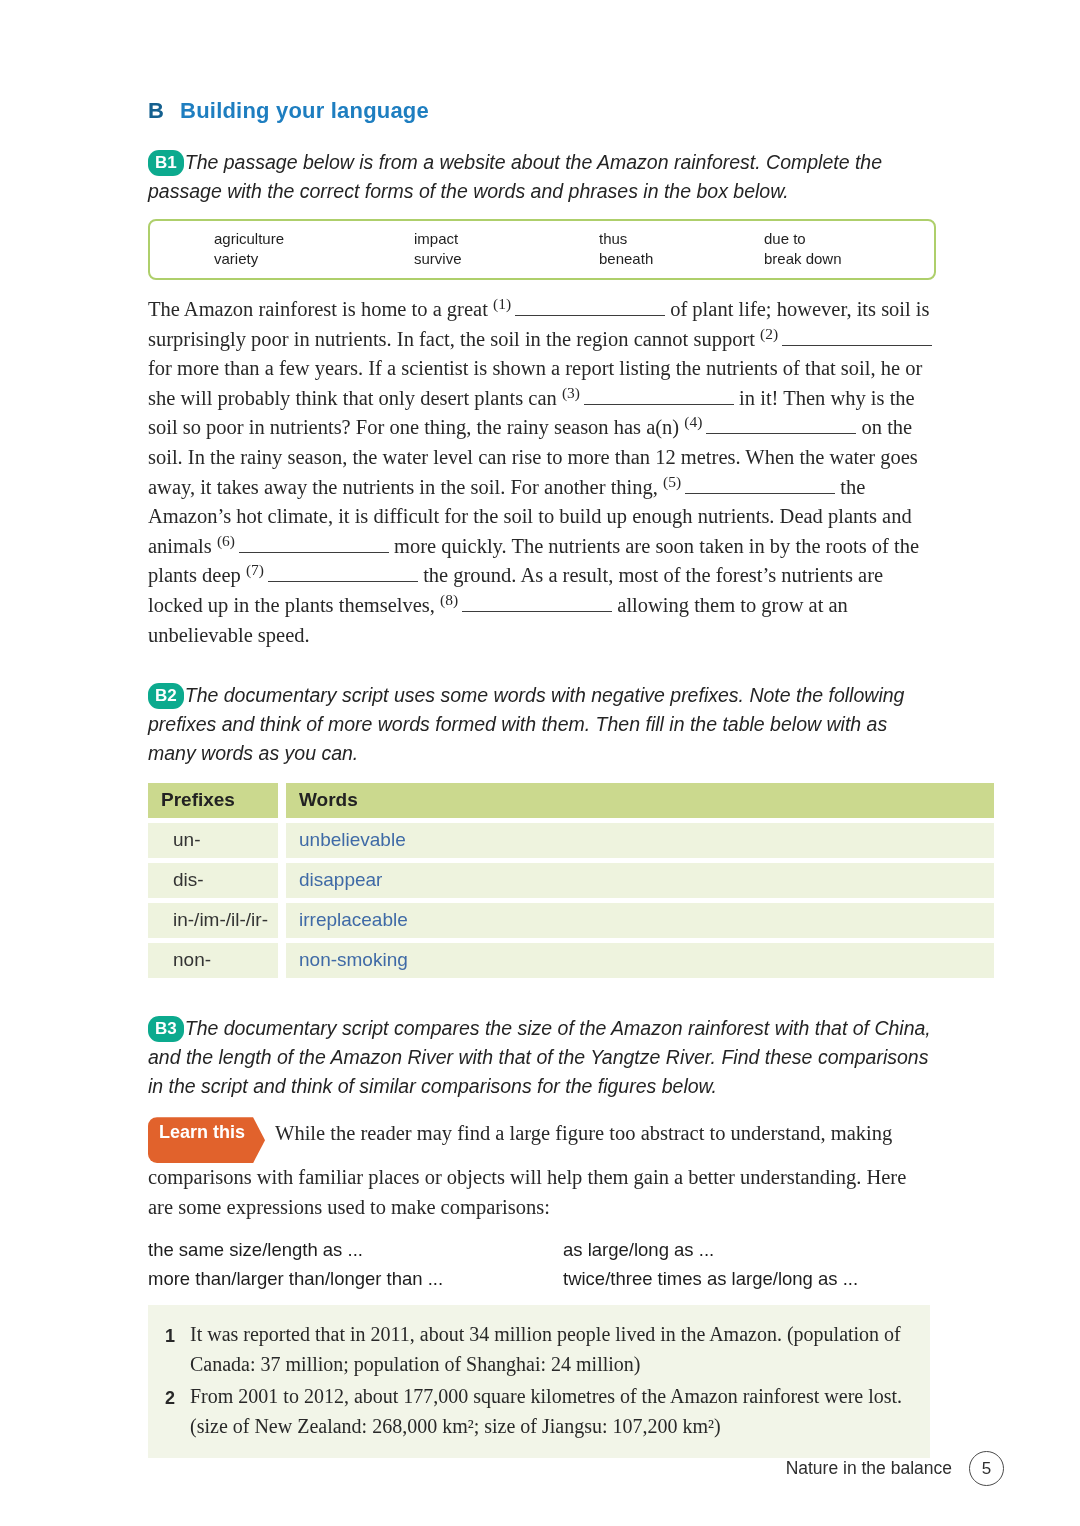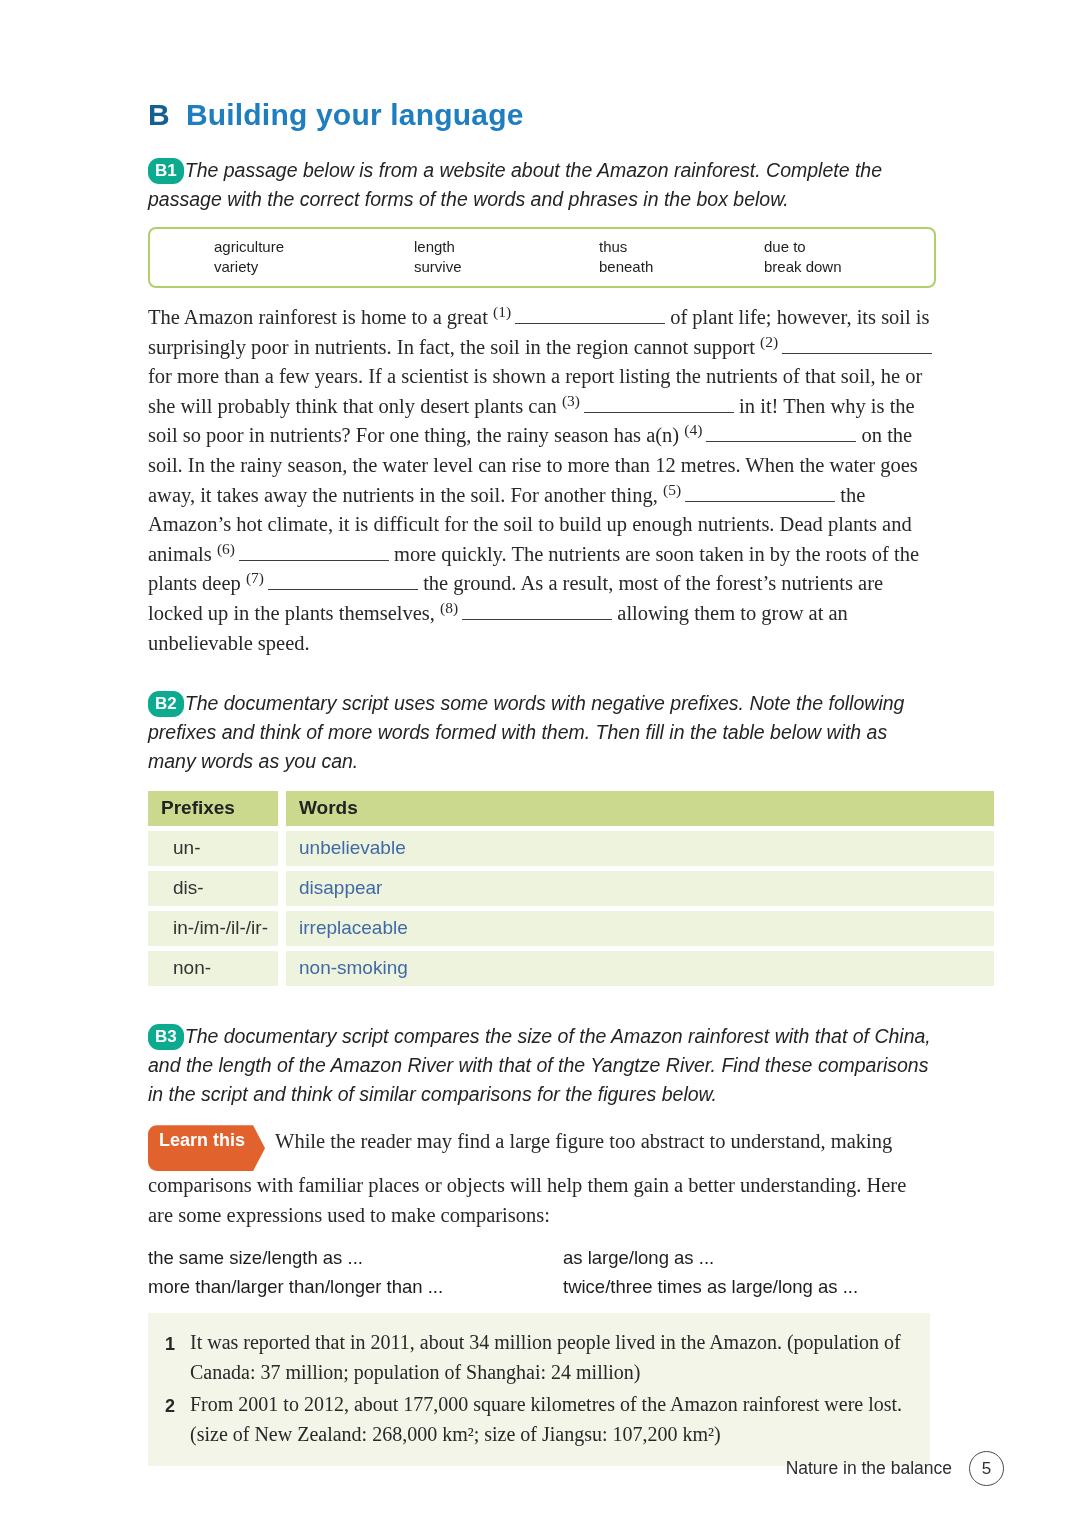--- a/index.html
+++ b/index.html
@@ -7,21 +7,21 @@
   body {
     background:#ffffff;
     font-family:"Liberation Sans", sans-serif;
     color:#262626;
     position:relative;
     overflow:hidden;
   }
   .content { position:absolute; left:148px; top:98px; width:788px; }
 
   
-  .section-heading { font-size:30px; font-weight:bold; letter-spacing:0.2px; }
+  .section-heading { font-size:22px; font-weight:bold; letter-spacing:0.2px; }
   .section-letter { color:#14608f; margin-right:16px; }
   .section-title  { color:#1e7ec0; }
 
   
   .badge {
     display:inline-block;
     background:#0caa8e;
     color:#ffffff;
     font-style:normal;
     font-weight:bold;
@@ -184,21 +184,21 @@
   <div class="section-heading">
     <span class="section-letter">B</span><span class="section-title">Building your language</span>
   </div>
 
   <p class="instruction b1-instruction">
     <span class="badge">B1</span><span>The passage below is from a website about the Amazon rainforest. Complete the passage with the correct forms of the words and phrases in the box below.</span>
   </p>
 
   <div class="word-box">
       <span class="word-box-item">agriculture</span>
-      <span class="word-box-item">length</span>
+      <span class="word-box-item">impact</span>
       <span class="word-box-item">thus</span>
       <span class="word-box-item">due to</span>
       <span class="word-box-item">variety</span>
       <span class="word-box-item">survive</span>
       <span class="word-box-item">beneath</span>
       <span class="word-box-item">break down</span>
     </div>
 
   <p class="passage">The Amazon rainforest is home to a great <sup class="blank-num">(1)</sup><span class="blank-line"></span> of plant life; however, its soil is surprisingly poor in nutrients. In fact, the soil in the region cannot support <sup class="blank-num">(2)</sup><span class="blank-line"></span> for more than a few years. If a scientist is shown a report listing the nutrients of that soil, he or she will probably think that only desert plants can <sup class="blank-num">(3)</sup><span class="blank-line"></span> in it! Then why is the soil so poor in nutrients? For one thing, the rainy season has a(n) <sup class="blank-num">(4)</sup><span class="blank-line"></span> on the soil. In the rainy season, the water level can rise to more than 12 metres. When the water goes away, it takes away the nutrients in the soil. For another thing, <sup class="blank-num">(5)</sup><span class="blank-line"></span> the Amazon’s hot climate, it is difficult for the soil to build up enough nutrients. Dead plants and animals <sup class="blank-num">(6)</sup><span class="blank-line"></span> more quickly. The nutrients are soon taken in by the roots of the plants deep <sup class="blank-num">(7)</sup><span class="blank-line"></span> the ground. As a result, most of the forest’s nutrients are locked up in the plants themselves, <sup class="blank-num">(8)</sup><span class="blank-line"></span> allowing them to grow at an unbelievable speed.</p>
 

